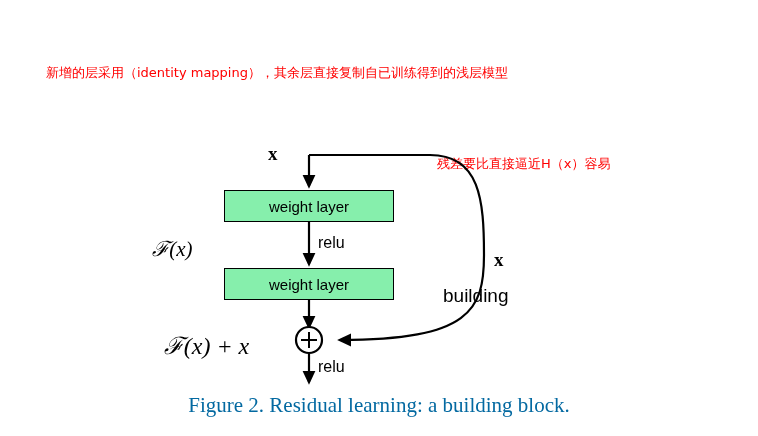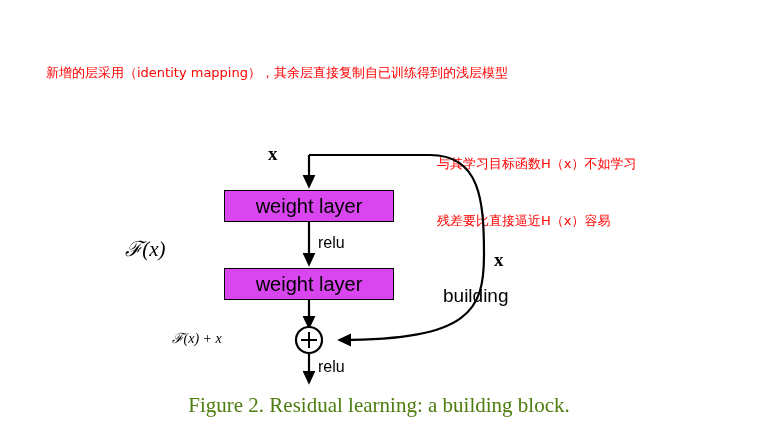--- a/index.html
+++ b/index.html
@@ -46,23 +46,23 @@
     position: absolute;
     left: 0;
     top: 0;
     width: 758px;
     height: 436px;
   }
 
   .box {
     position: absolute;
     border: 1.6px solid #000;
-    background: #d946ef;
+    background: #86efac;
     font-family: "Liberation Sans", sans-serif;
-    font-size: 20px;
+    font-size: 15px;
     display: flex;
     align-items: center;
     justify-content: center;
     box-sizing: border-box;
     text-align: right;
   }
   #box-weight-1 {
     left: 224px;
     top: 190px;
     width: 170px;
@@ -93,28 +93,28 @@
     font-size: 16px;
     font-family: "Liberation Sans", sans-serif;
   }
   #lbl-relu-2 {
     left: 318px;
     top: 358px;
     font-size: 16px;
     font-family: "Liberation Sans", sans-serif;
   }
   #lbl-fx {
-    left: 125px;
+    left: 152px;
     top: 234px;
     font-size: 21px;
   }
   #lbl-fx-plus-x {
-    left: 172px;
+    left: 164px;
     top: 328px;
-    font-size: 14px;
+    font-size: 24px;
   }
   #lbl-x-identity {
     left: 494px;
     top: 249px;
     font-size: 19px;
     font-weight: bold;
   }
   #lbl-identity {
     left: 443px;
     top: 285px;
@@ -128,33 +128,32 @@
 
   
   #caption {
     position: absolute;
     left: 0;
     top: 393px;
     width: 758px;
     text-align: center;
     font-family: "Liberation Serif", serif;
     font-size: 21px;
-    color: #4d7c0f;
+    color: #0369a1;
     white-space: pre;
   }
 </style>
 </head>
 <body>
 
 <div id="page">
 
   <div class="anno" id="anno-top">新增的层采用（identity mapping），其余层直接复制自已训练得到的浅层模型</div>
 
   <div class="anno" id="anno-right">
-    <div>与其学习目标函数H（x）不如学习</div>
     <div>残差要比直接逼近H（x）容易</div>
   </div>
 
   <svg id="diagram" viewBox="0 0 758 436" xmlns="http://www.w3.org/2000/svg">
     <defs>
       <marker id="arrow" markerWidth="9" markerHeight="9" refX="5.2" refY="3" orient="auto" markerUnits="strokeWidth">
         <path d="M0,0 L0,6 L6.5,3 z" fill="#000"></path>
       </marker>
       <marker id="arrow-left" markerWidth="9" markerHeight="9" refX="5.2" refY="3" orient="auto" markerUnits="strokeWidth">
         <path d="M0,0 L0,6 L6.5,3 z" fill="#000"></path>

